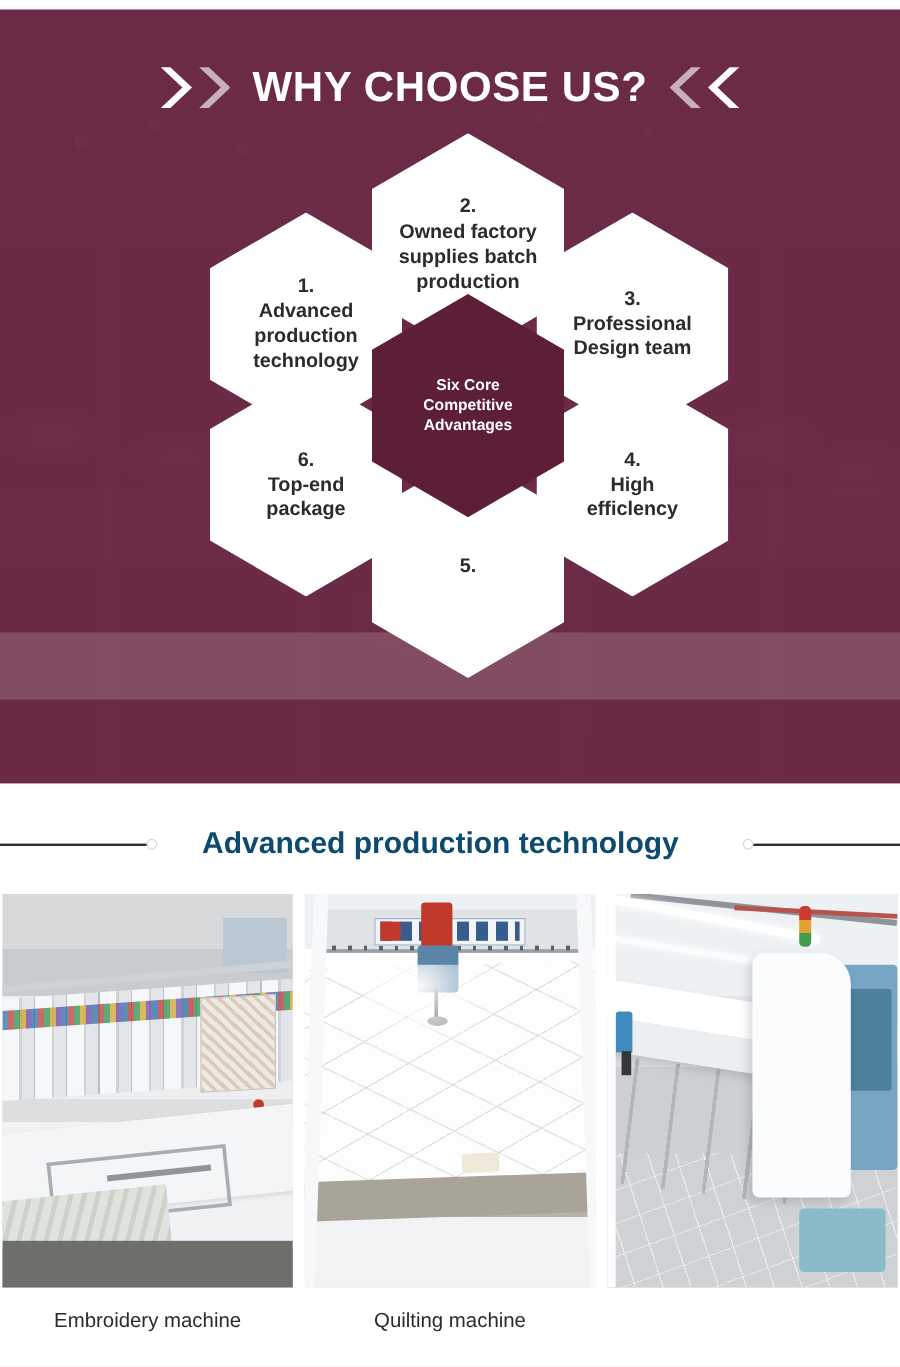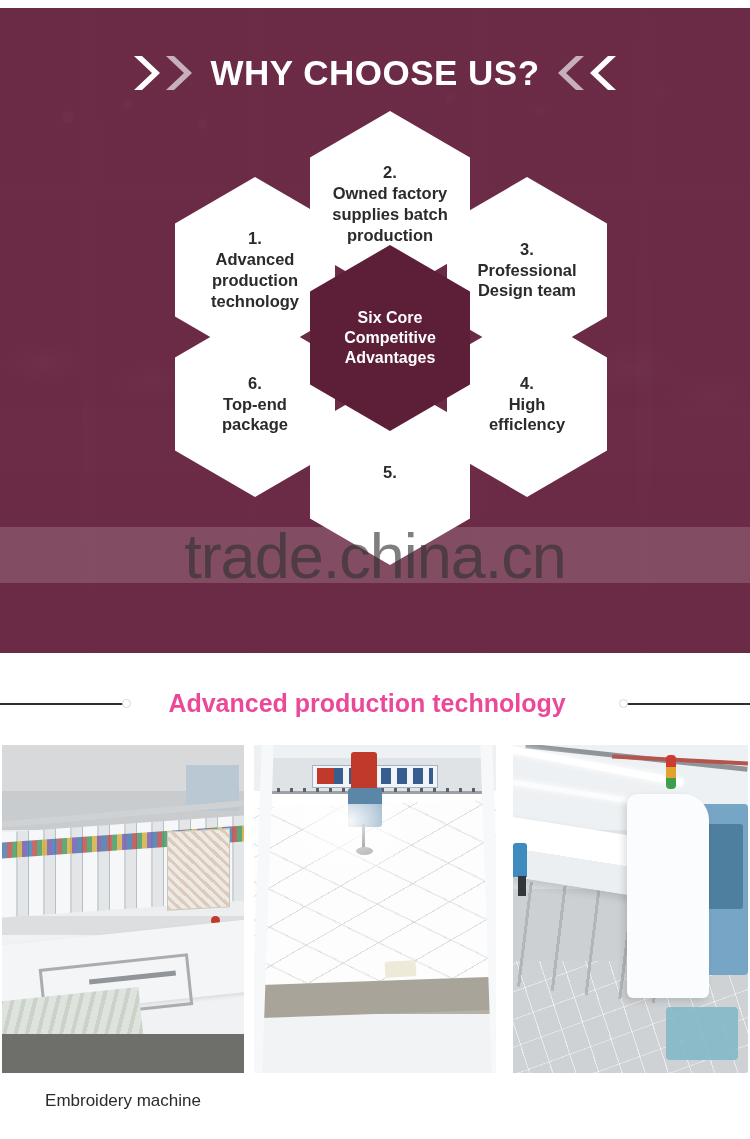--- a/index.html
+++ b/index.html
@@ -71,21 +71,21 @@
     clip-path:polygon(50% 0%, 100% 25%, 100% 75%, 50% 100%, 0% 75%, 0% 25%);
     background:#ffffff;
     display:flex; align-items:center; justify-content:center;
     text-align:center;
   }
   .hex-label {
     color:#2b2b2b; font-size:16.5px; font-weight:bold; line-height:1.26;
     padding:0 9px; white-space:pre-line;
   }
   .hex.center { background:#5d1f38; }
-  .hex.center .hex-label { color:#ffffff; font-size:16px; }
+  .hex.center .hex-label { color:#ffffff; font-size:13px; }
 
   
   .hex.h2 { left:145px; top:0px; }
   .hex.h1 { left:10px;  top:66px; }
   .hex.h3 { left:282px; top:66px; }
   .hex.hc { left:145px; top:134px; }
   .hex.h6 { left:10px;  top:200px; }
   .hex.h4 { left:282px; top:200px; }
   .hex.h5 { left:145px; top:268px; }
 
@@ -114,21 +114,21 @@
   .rule.left  { left:0px;   width:124px; }
   .rule.right { right:0px;  width:124px; }
   .rule-dot {
     position:absolute; top:46px; width:9px; height:9px; border-radius:50%;
     border:1.5px solid #d8d8d8; background:#fff;
   }
   .rule-dot.left  { left:122px; }
   .rule-dot.right { right:122px; }
   .sec-title {
     position:absolute; left:0; top:36px; width:734px; text-align:center;
-    font-size:25px; font-weight:bold; color:#ec4899;
+    font-size:25px; font-weight:bold; color:#0c4a6e;
   }
 
   
   .grid {
     position:absolute; left:2px; top:92px; width:746px; height:328px;
     display:flex; gap:10px;
   }
   .card { position:relative; width:242px; height:328px; overflow:hidden; background:#e9e9e9; }
   .card .inner { position:absolute; inset:0; }
 
@@ -287,23 +287,20 @@
       <div class="hex-label">5.</div>
     </div>
     <div class="hex hc center">
       <div class="hex-label">Six Core
 Competitive
 Advantages</div>
     </div>
   </div>
 
   <div class="wm-band"></div>
-  <div class="watermark">
-    <span>trade.china.cn</span>
-  </div>
 </div>
 
 <div class="section">
   <div class="rule left"></div>
   <div class="rule-dot left"></div>
   <div class="rule right"></div>
   <div class="rule-dot right"></div>
   <div class="sec-title">Advanced production technology</div>
 
   <div class="grid">
@@ -362,14 +359,15 @@
         <div class="p3-lamp"></div>
         <div class="p3-cart"></div>
         <div class="p3-lbar"></div>
       </div>
     </div>
 
   </div>
 
   <div class="captions">
     <div class="caption">Embroidery machine</div>
+    <div class="caption">Quilting machine</div>
   </div>
 </div>
 
 </body></html>

